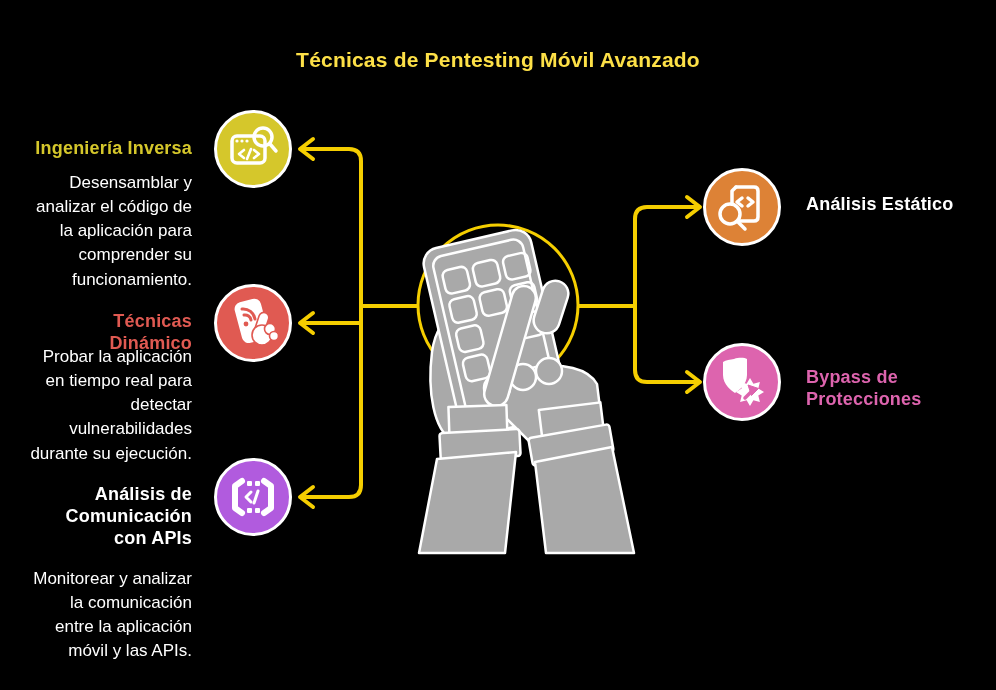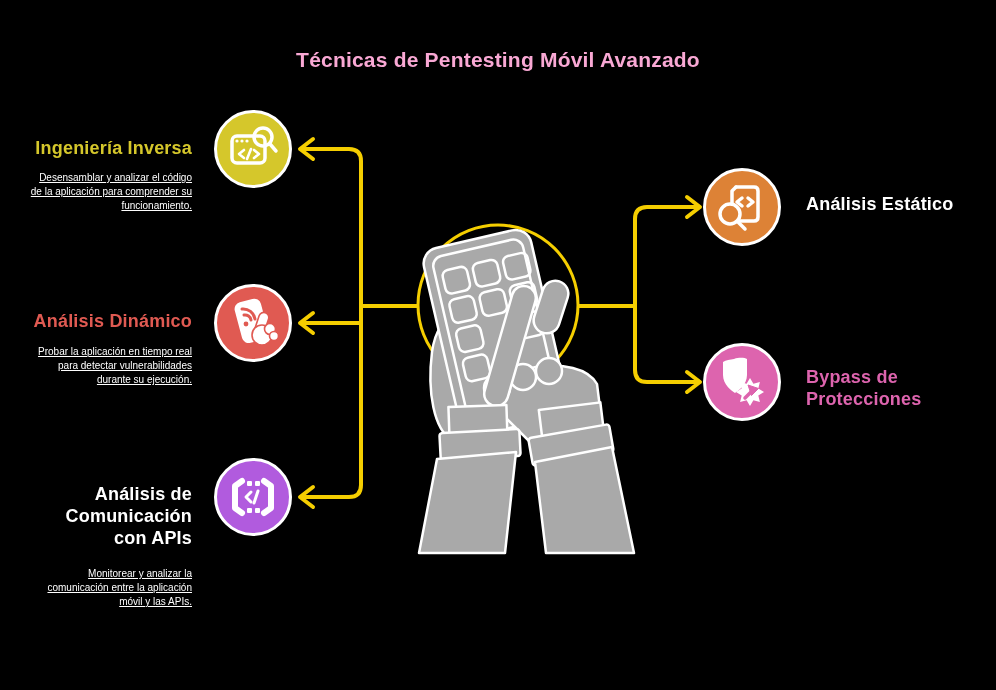--- a/index.html
+++ b/index.html
@@ -8,39 +8,39 @@
     width: 996px;
     height: 690px;
     background: #000;
     overflow: hidden;
     font-family: "Liberation Sans", sans-serif;
   }
   .title {
     position: absolute;
     left: 0; right: 0; top: 48px;
     text-align: center;
-    color: #f9a8d4;
+    color: #fde047;
     font-size: 21px;
     font-weight: bold;
     letter-spacing: .2px;
   }
   svg.canvas { position: absolute; left: 0; top: 0; }
   .icon-circle {
     position: absolute;
     box-sizing: border-box;
     width: 78px; height: 78px;
     border: 3px solid #fff;
     border-radius: 50%;
     display: flex; align-items: center; justify-content: center;
   }
   .txt { position: absolute; }
   .txt.left-col { left: 28px; width: 164px; text-align: right; }
   .txt.right-col { left: 806px; width: 172px; text-align: left; }
   .heading { font-size: 18px; font-weight: bold; line-height: 1.22; letter-spacing: .2px; }
-  .desc { color: #fff; font-size: 10px; line-height: 1.42; text-decoration: underline; }
+  .desc { color: #fff; font-size: 17px; line-height: 1.42; }
 </style>
 </head>
 <body>
 
 <div class="stage">
 
   <div class="title">Técnicas de Pentesting Móvil Avanzado</div>
 
   <svg class="canvas" width="996" height="690" viewBox="0 0 996 690">
 
@@ -189,21 +189,21 @@
       <g stroke="#DD64AE" fill="#DD64AE" stroke-linejoin="round">
         <line x1="39" y1="52" x2="46" y2="45" stroke-width="3.5" stroke-linecap="round"></line>
         <polygon points="42,39 52.5,42.5 45.5,49.5"></polygon>
       </g>
     </svg>
   </div>
 
   <div class="txt left-col heading" style="top: 138px; color: rgb(213, 199, 43);">Ingeniería Inversa</div>
   <div class="txt left-col desc" style="top:171px;">Desensamblar y analizar el código de la aplicación para comprender su funcionamiento.</div>
 
-  <div class="txt left-col heading" style="top: 311px; color: rgb(224, 90, 82);">Análisis Dinámico</div>
+  <div class="txt left-col heading" style="top: 311px; color: rgb(224, 90, 82);">Técnicas Dinámico</div>
   <div class="txt left-col desc" style="top:345px;">Probar la aplicación en tiempo real para detectar vulnerabilidades durante su ejecución.</div>
 
   <div class="txt left-col heading" style="top: 484px; color: #ffffff;">Análisis de Comunicación con APIs</div>
   <div class="txt left-col desc" style="top:567px;">Monitorear y analizar la comunicación entre la aplicación móvil y las APIs.</div>
 
   <div class="txt right-col heading" style="top: 194px; color: #ffffff;">Análisis Estático</div>
 
   <div class="txt right-col heading" style="top: 367px; color: rgb(221, 100, 174);">Bypass de Protecciones</div>
 
 </div>

